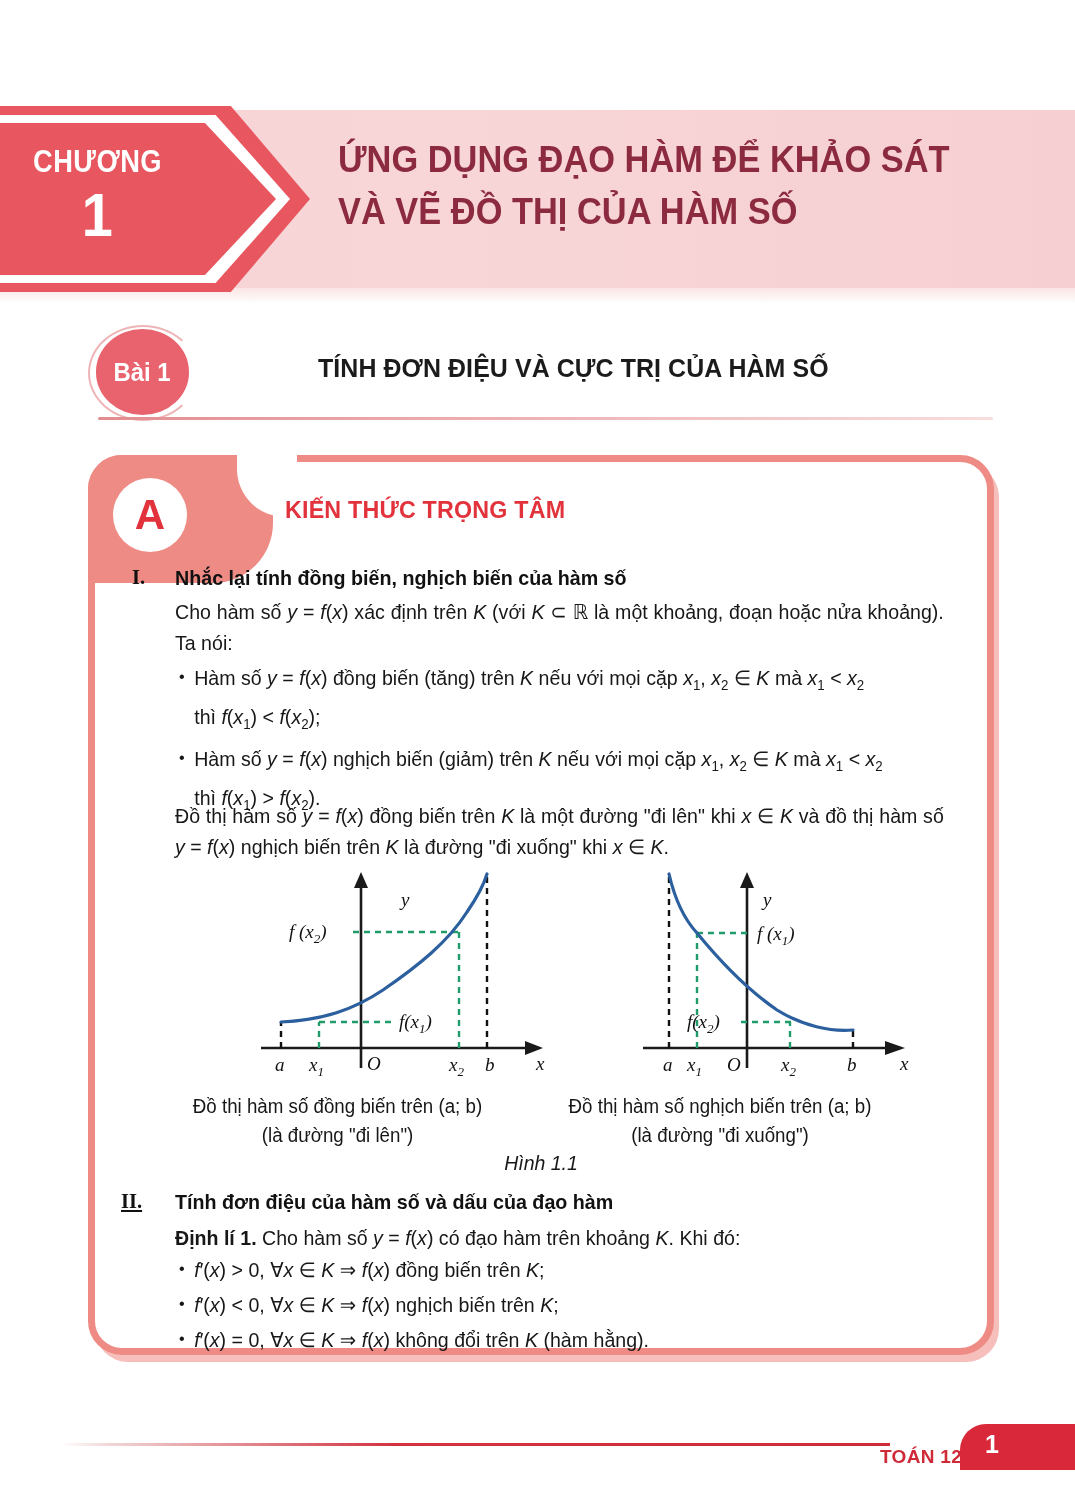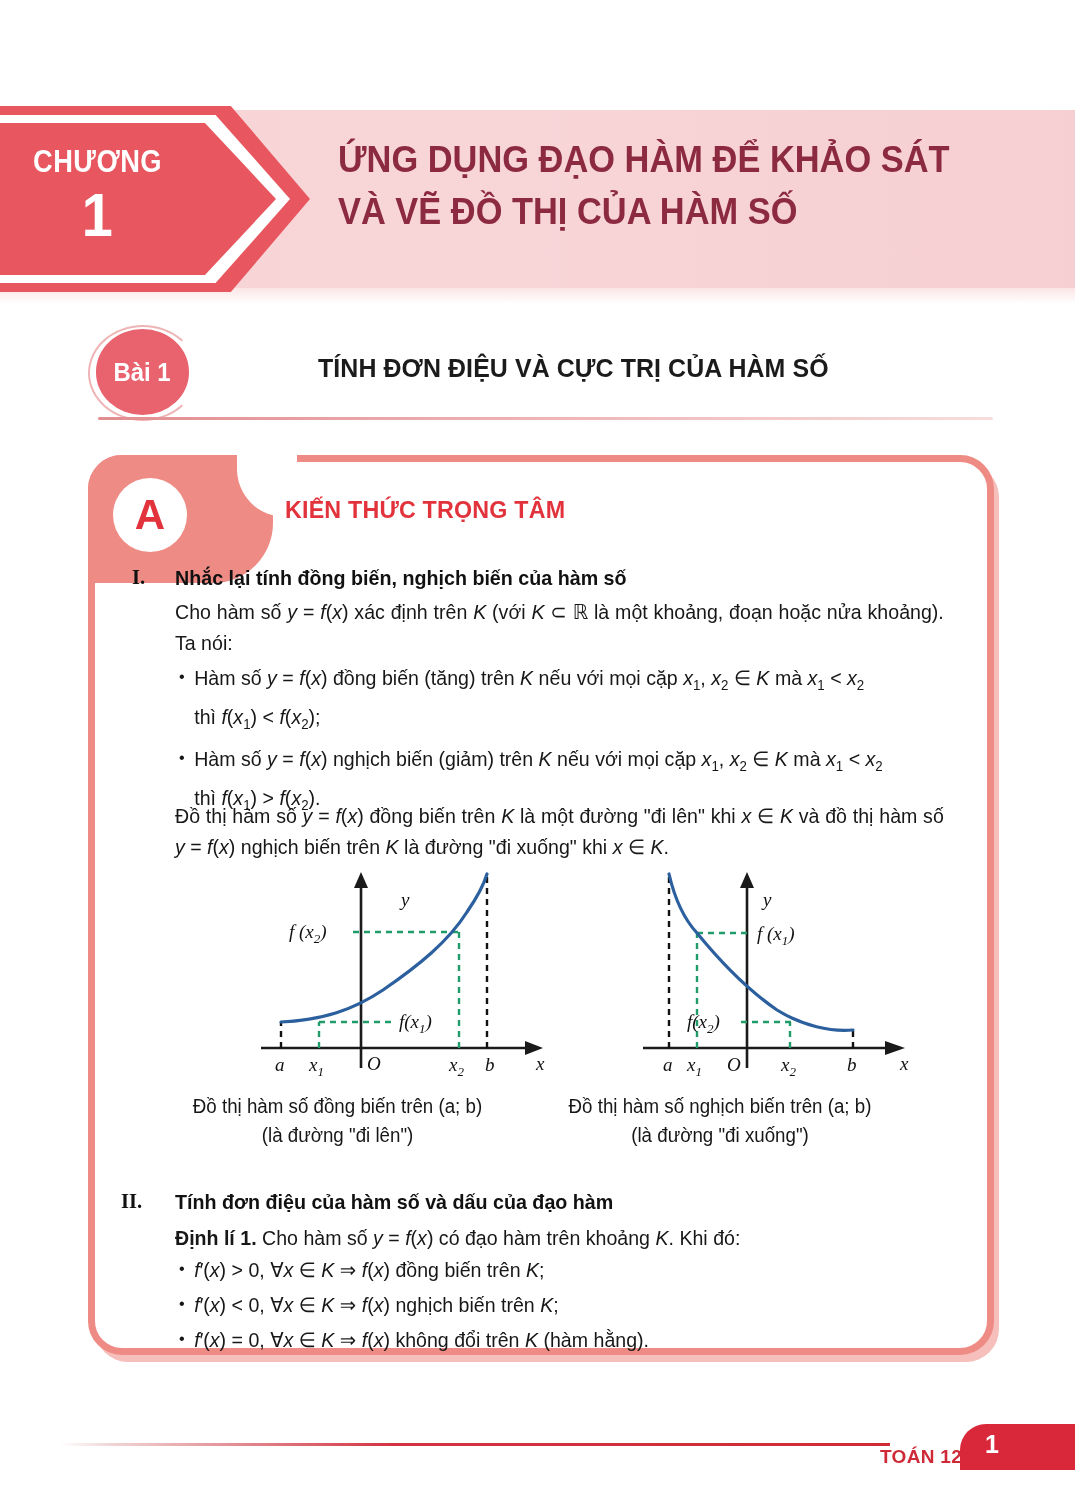--- a/index.html
+++ b/index.html
@@ -241,20 +241,21 @@
   #fig-number {
     position: absolute; left: 0; top: 690px; width: 892px;
     text-align: center; font-size: 19.5px; font-style: italic; color: #171717;
   }
 
   
   #roman-2 {
     position: absolute; left: 26px; top: 728px;
     font-size: 20.5px; font-weight: 700; font-family: "Liberation Serif", serif;
     color: #111;
+    text-decoration: underline;
   }
   #sec2-heading {
     position: absolute; left: 80px; top: 728px;
     font-size: 20.5px; font-weight: 700; color: #111; white-space: nowrap;
     transform: scaleX(0.96); transform-origin: left top;
   }
   #sec2-theorem {
     position: absolute; left: 80px; top: 760px; width: 805px;
   }
   #sec2-list {
@@ -414,20 +415,21 @@
   <div id="fig-captions">
     <div id="cap-left" class="fig-caption">
       <div>Đồ thị hàm số đồng biến trên (a; b)</div>
       <div>(là đường "đi lên")</div>
     </div>
     <div id="cap-right" class="fig-caption">
       <div>Đồ thị hàm số nghịch biến trên (a; b)</div>
       <div>(là đường "đi xuống")</div>
     </div>
   </div>
+  <div id="fig-number">Hình 1.1</div>
 
   <div id="roman-2">II.</div>
   <div id="sec2-heading">Tính đơn điệu của hàm số và dấu của đạo hàm</div>
 
   <div id="sec2-theorem" class="body-text">
     <span class="bld">Định lí 1.</span>
     Cho hàm số <i>y</i> = <i>f</i>(<i>x</i>) có đạo hàm trên khoảng <i>K</i>. Khi đó:
   </div>
 
   <div id="sec2-list" class="body-text">

